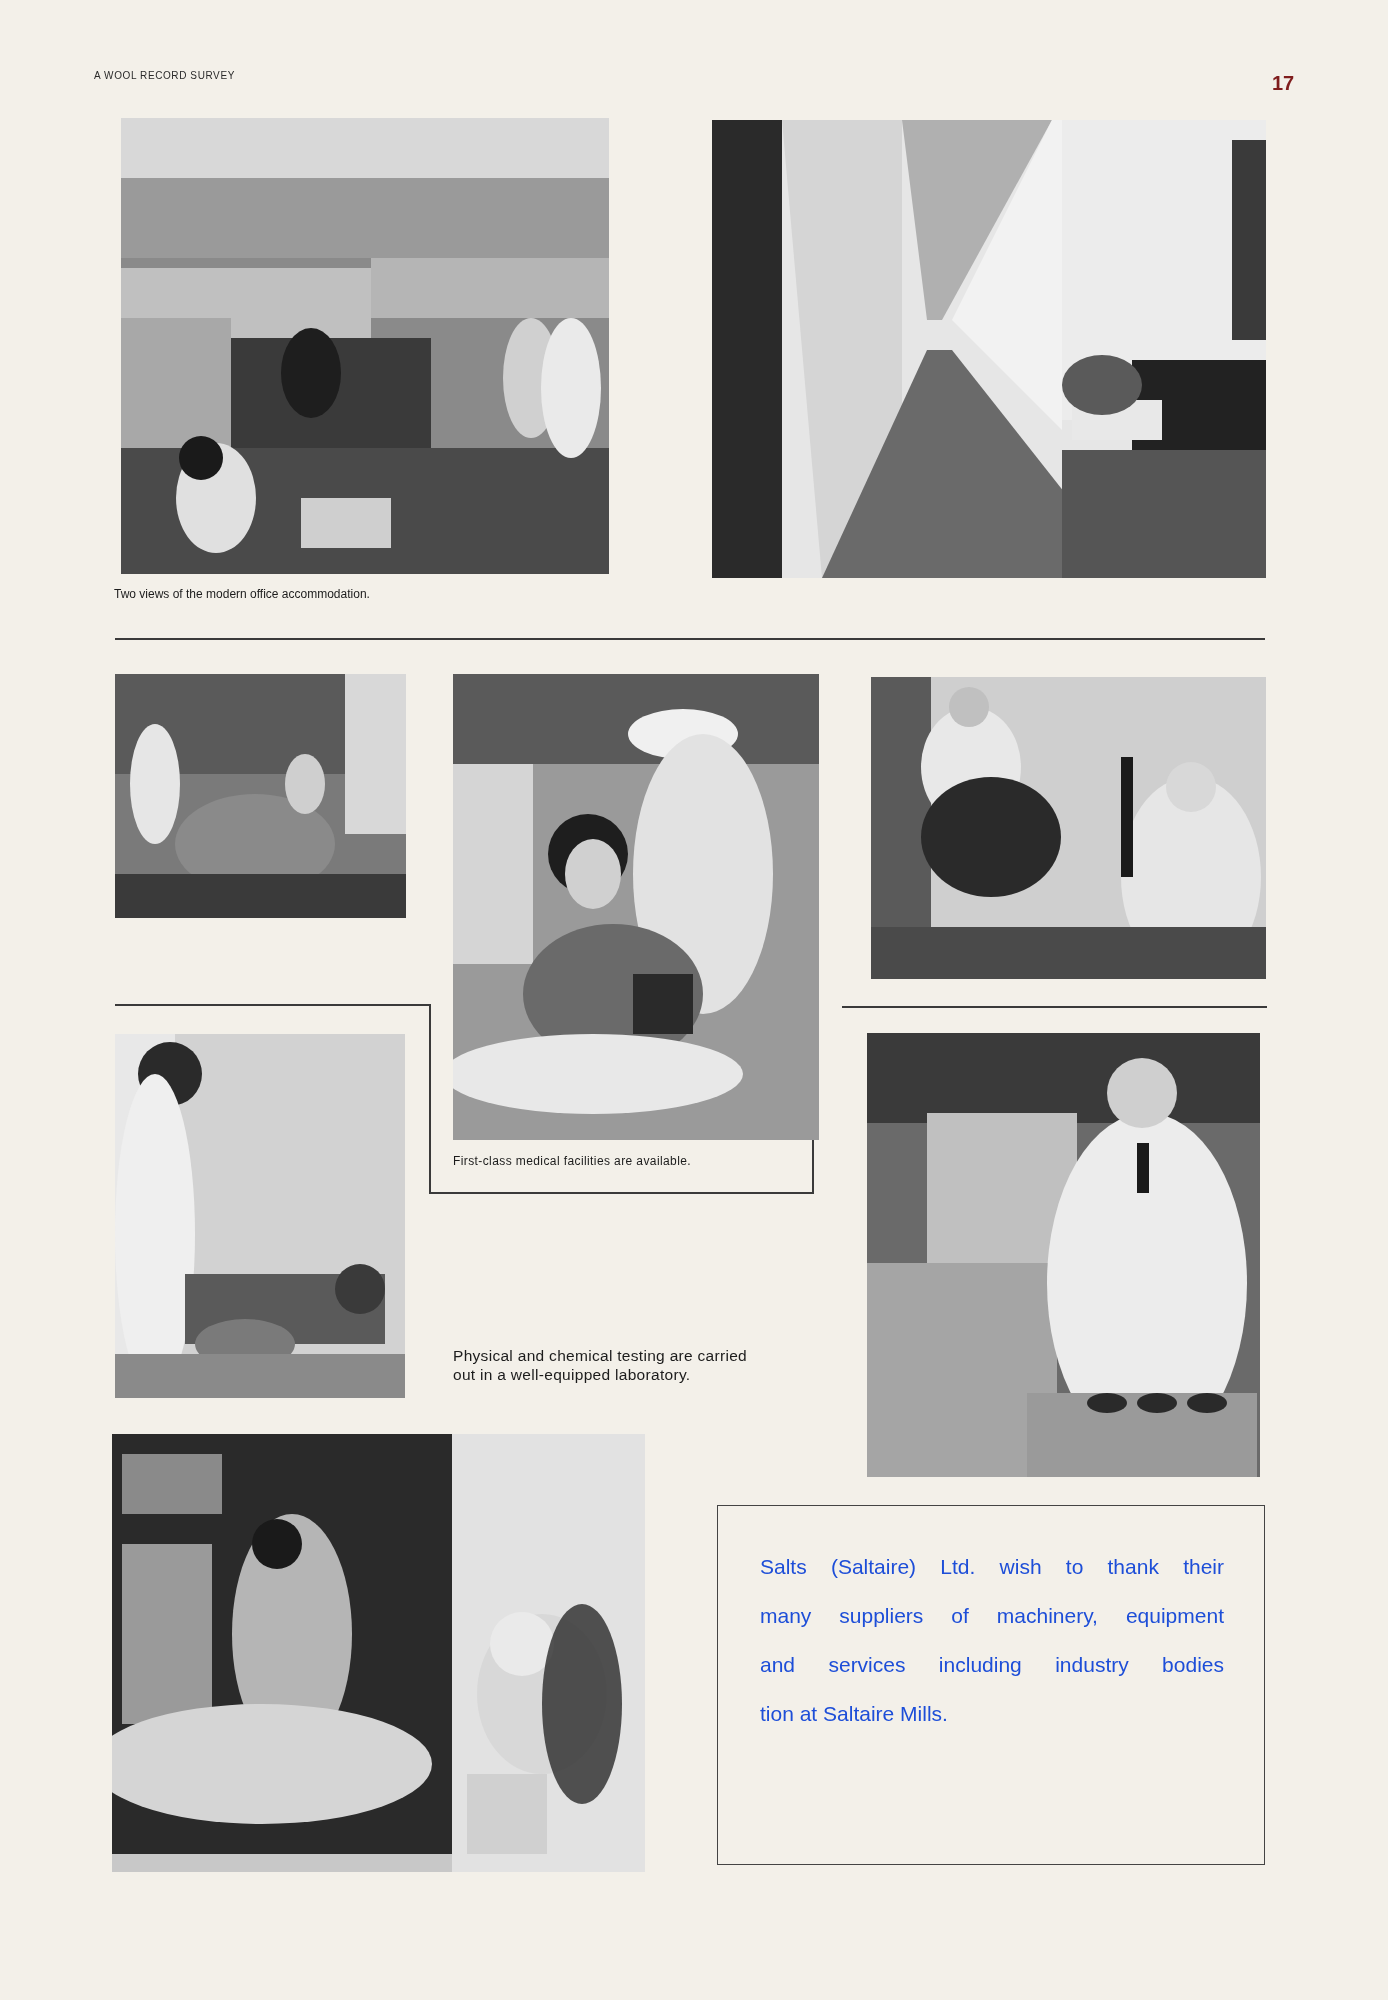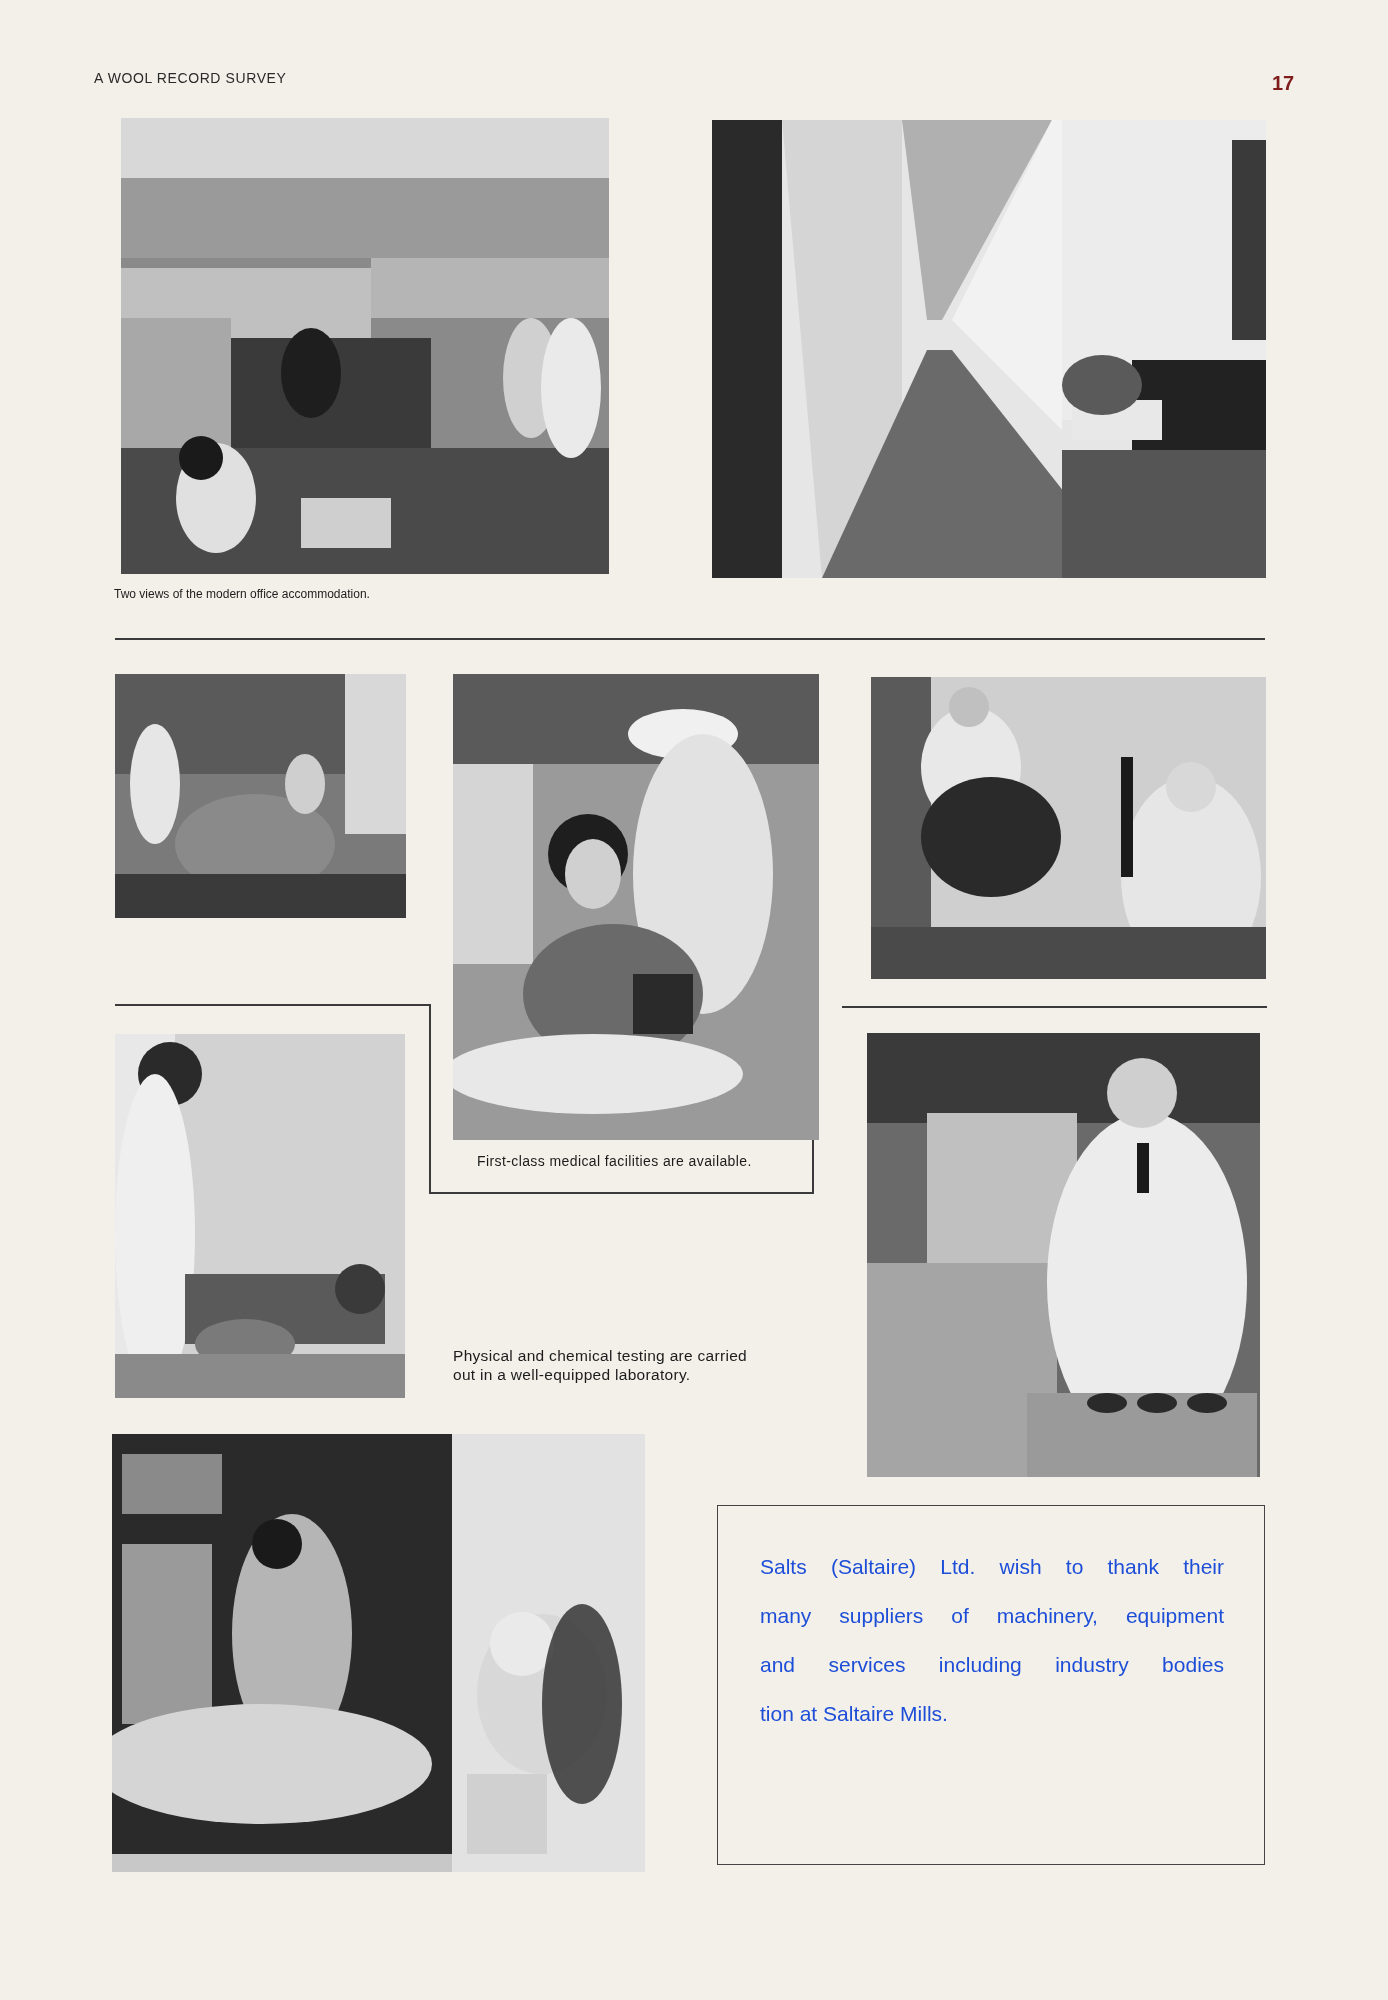--- a/index.html
+++ b/index.html
@@ -3,21 +3,21 @@
 <meta charset="utf-8">
 <style>
   html, body { margin:0; padding:0; }
   body {
     width:1388px; height:2000px; position:relative; overflow:hidden;
     background:#f3f0e9;
     font-family:"Liberation Sans", sans-serif;
     color:#1c1c1c;
   }
   .abs { position:absolute; }
-  .header-title { left:94px; top:70px; font-size:14px; letter-spacing:0.6px; color:#2a2a2a; }
+  .header-title { left:94px; top:70px; font-size:10px; letter-spacing:0.6px; color:#2a2a2a; }
   .page-num { left:1272px; top:72px; font-size:20px; font-weight:bold; color:#7f1d1d; }
   .photo { position:absolute; overflow:hidden; background:#6d6d6d; }
   .photo svg { width:100%; height:100%; display:block; }
   .caption { position:absolute; font-size:12px; color:#1c1c1c; line-height:19px; }
   .rule { position:absolute; background:#3a3a3a; height:1.5px; }
   .vrule { position:absolute; background:#3a3a3a; width:1.5px; }
   .thanks-box {
     position:absolute; left:717px; top:1505px; width:548px; height:360px;
     border:1.5px solid #444; box-sizing:border-box;
   }
@@ -99,21 +99,21 @@
     <rect x="0" y="90" width="80" height="200" fill="#d5d5d5"></rect>
     <ellipse cx="230" cy="60" rx="55" ry="25" fill="#f0f0f0"></ellipse>
     <ellipse cx="250" cy="200" rx="70" ry="140" fill="#e2e2e2"></ellipse>
     <circle cx="135" cy="180" r="40" fill="#1e1e1e"></circle>
     <ellipse cx="140" cy="200" rx="28" ry="35" fill="#d0d0d0"></ellipse>
     <ellipse cx="160" cy="320" rx="90" ry="70" fill="#6a6a6a"></ellipse>
     <ellipse cx="140" cy="400" rx="150" ry="40" fill="#e8e8e8"></ellipse>
     <rect x="180" y="300" width="60" height="60" fill="#2a2a2a"></rect>
   </svg>
 </div>
-<div class="caption" style="left:453px; top:1152px; letter-spacing:0.4px; font-size:14px;margin-left:24px;">First-class medical facilities are available.</div>
+<div class="caption" style="left:453px; top:1152px; letter-spacing:0.4px; font-size:12px;">First-class medical facilities are available.</div>
 
 <div class="photo" style="left:871px; top:677px; width:395px; height:302px;">
   <svg viewBox="0 0 395 302" preserveAspectRatio="none">
     <rect width="395" height="302" fill="#cfcfcf"></rect>
     <rect x="0" y="0" width="60" height="302" fill="#5a5a5a"></rect>
     <ellipse cx="100" cy="90" rx="50" ry="60" fill="#e8e8e8"></ellipse>
     <circle cx="98" cy="30" r="20" fill="#c0c0c0"></circle>
     <ellipse cx="120" cy="160" rx="70" ry="60" fill="#2a2a2a"></ellipse>
     <ellipse cx="320" cy="200" rx="70" ry="100" fill="#e6e6e6"></ellipse>
     <circle cx="320" cy="110" r="25" fill="#d8d8d8"></circle>

